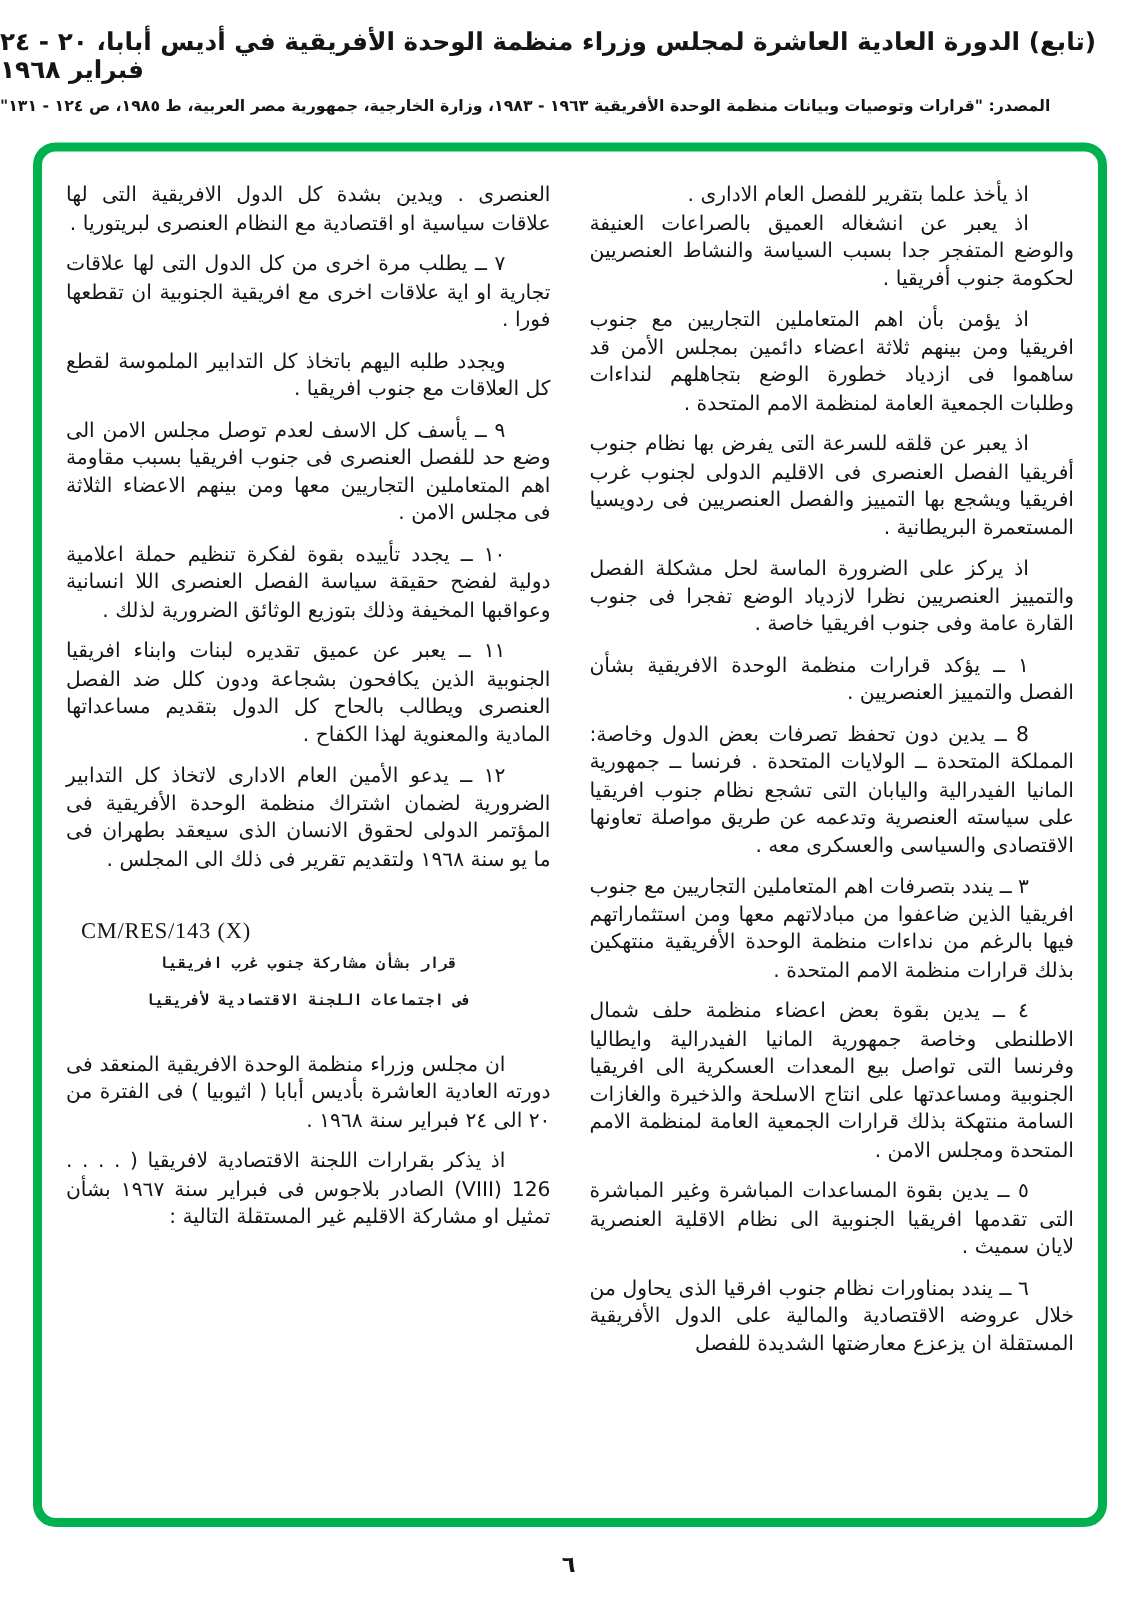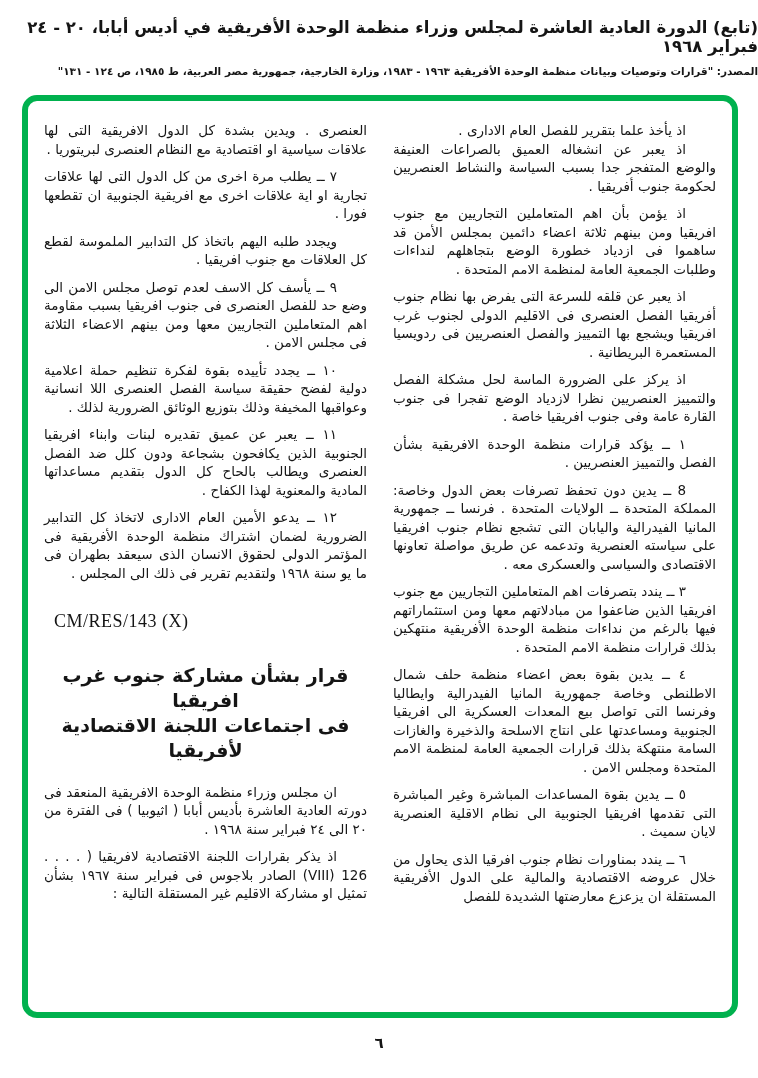--- a/index.html
+++ b/index.html
@@ -7,21 +7,21 @@
     width:758px; height:1078px;
     background:#ffffff;
     font-family:"DejaVu Sans", sans-serif;
     color:#151515;
     position:relative;
     overflow:hidden;
   }
   .page { position:absolute; inset:0; }
 
   
-  .header { position:absolute; top:18px; left:0; right:0; text-align:right; direction:rtl; }
+  .header { position:absolute; top:18px; left:0; right:0; text-align:left; direction:rtl; }
   .doc-title { font-size:16.5px; font-weight:bold; letter-spacing:0; }
   .doc-source { font-size:10.5px; font-weight:bold; margin-top:9px; }
 
   
   .green-box {
     position:absolute; top:95px; left:22px;
     width:716px; height:923px;
     box-sizing:border-box;
     border:6px solid #00b14e;
     border-radius:15px;
@@ -36,27 +36,27 @@
     font-size:13.5px;
     line-height:18.5px;
   }
   .col p { margin:0 0 9px 0; text-indent:30px; }
   .col p.tight { margin-bottom:0; }
   .col p.cont { text-indent:0; }
 
   .res-ref {
     direction:ltr; text-align:left;
     font-family:"Liberation Serif", serif;
-    font-size:18px; letter-spacing:0.5px;
+    font-size:15px; letter-spacing:0.5px;
     margin:30px 0 0 10px;
   }
   .section-heading {
     text-align:center; font-weight:bold;
-    font-size:19px; line-height:25px;
-    margin-top:32px;
+    font-size:10px; line-height:25px;
+    font-family:Liberation Mono, monospace;
   }
   .after-heading { margin-top:20px !important; }
 
   .page-number {
     position:absolute; bottom:26px; left:0; right:0;
     text-align:center; font-size:15px; font-weight:bold;
   }
 </style>
 </head>
 <body>

